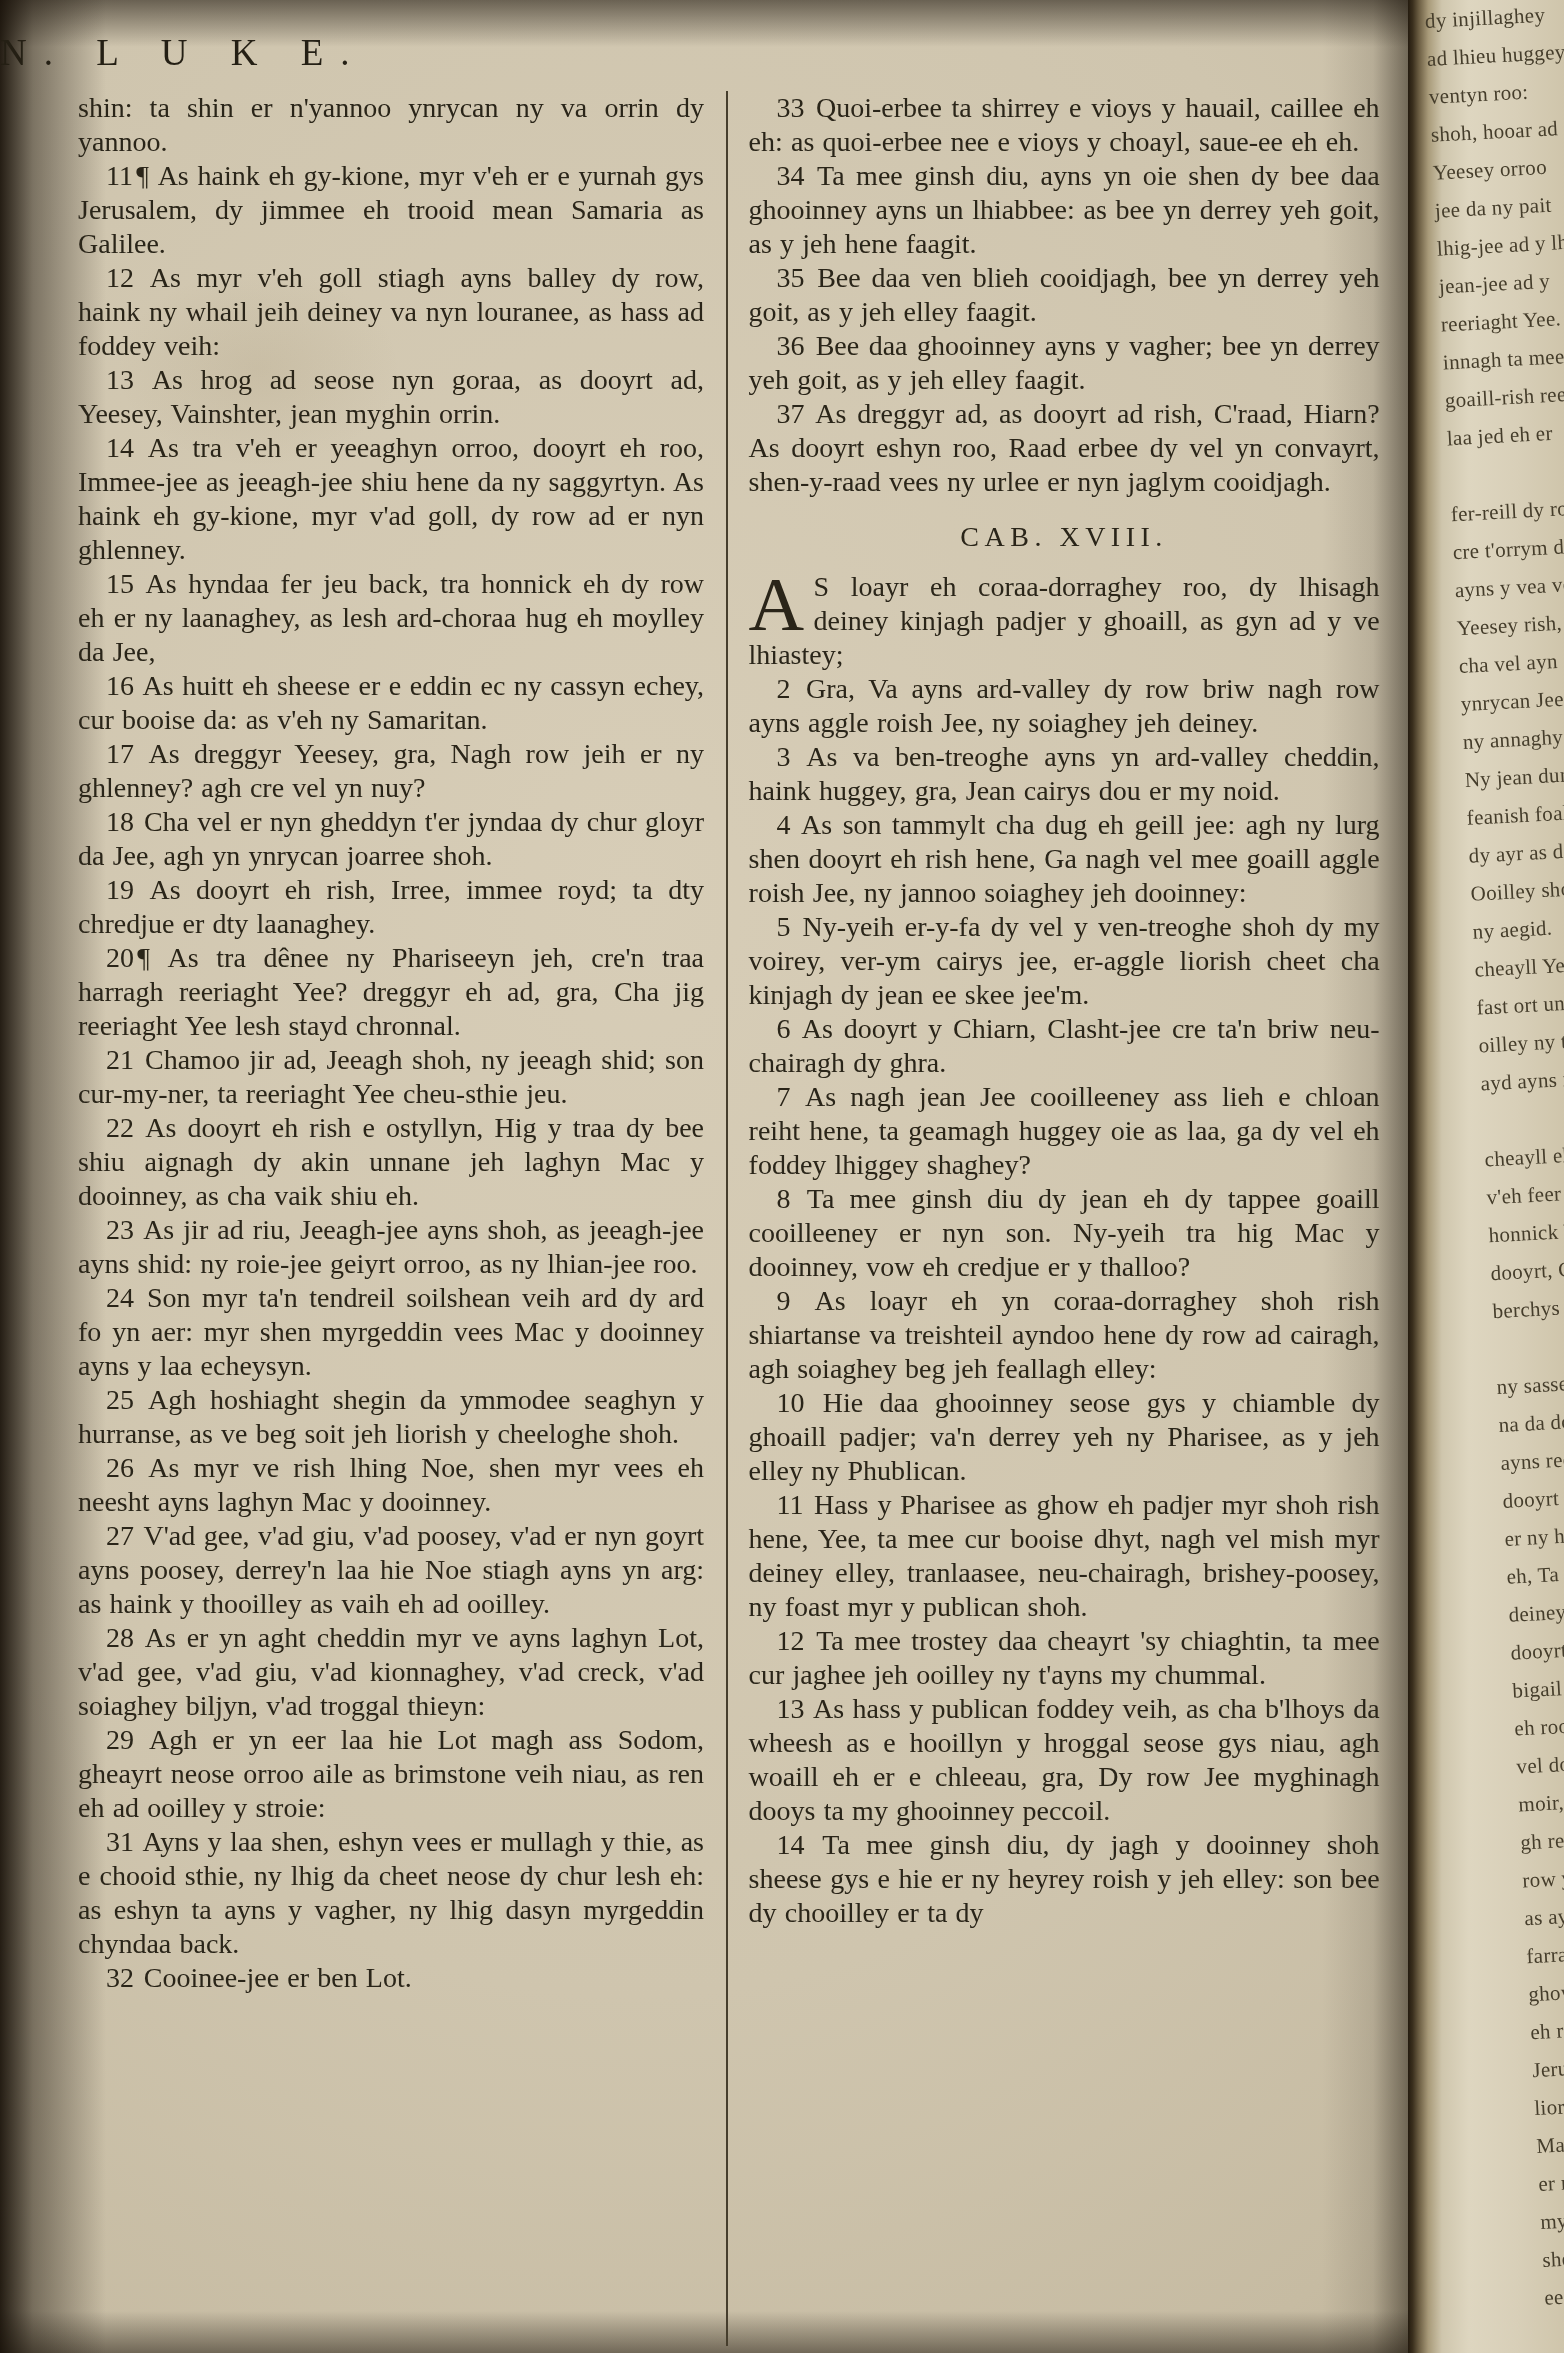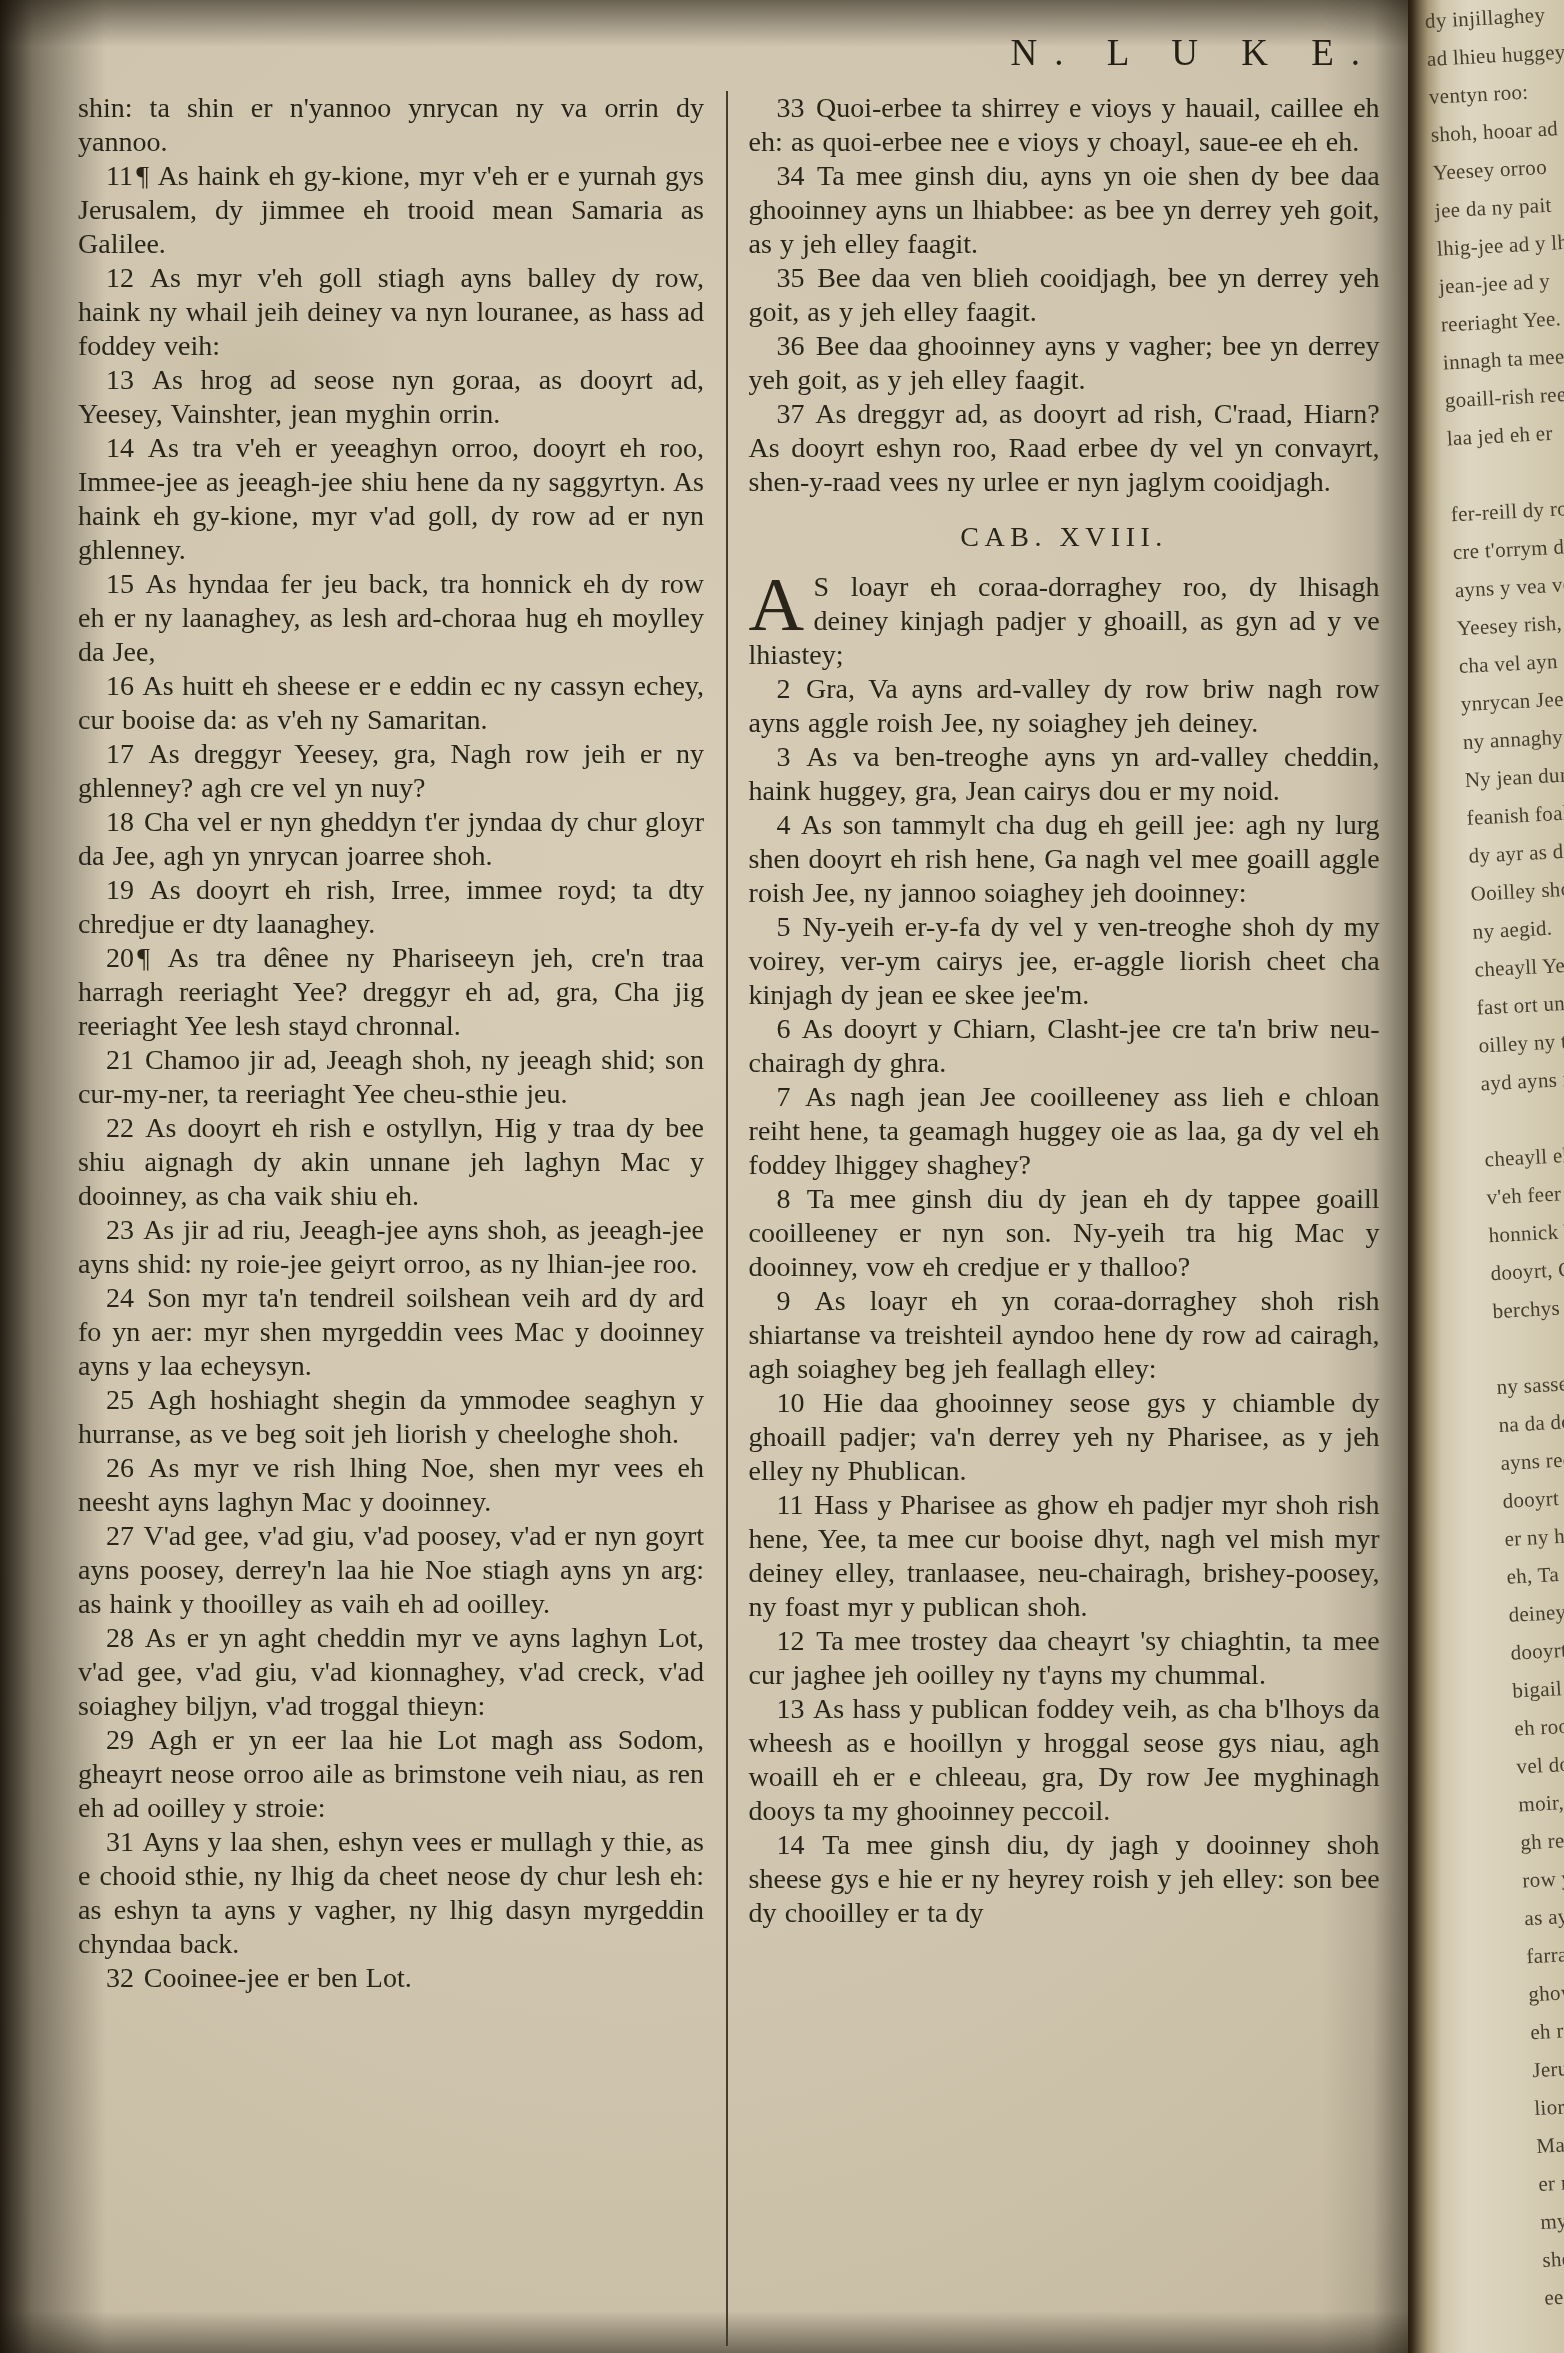--- a/index.html
+++ b/index.html
@@ -16,21 +16,21 @@
     position:absolute;left:0;top:0;width:1408px;height:2354px;
     background:
       radial-gradient(203px 141px at 258px 368px, rgba(120,100,60,.10), rgba(120,100,60,0) 70%),
       linear-gradient(90deg,rgba(22,15,7,.92) 0,rgba(22,15,7,.45) 33px,rgba(22,15,7,0) 106px),
       linear-gradient(180deg,rgba(22,15,7,.55) 0,rgba(22,15,7,0) 47px),
       linear-gradient(0deg,rgba(22,15,7,.5) 0,rgba(22,15,7,0) 43px),
       linear-gradient(270deg,rgba(25,18,8,.5) 0,rgba(25,18,8,.12) 35px,rgba(25,18,8,0) 86px),
       radial-gradient(115% 90% at 45% 38%,#d7cdb7 0%,#cfc5ae 52%,#c6bba2 78%,#b7ab8e 100%);
   }
   .running-head{
-    position:absolute;top:31px;left:0;width:1377px;text-align:right;
+    position:absolute;top:31px;left:0;width:1377px;text-align:left;
     font-size:37px;letter-spacing:17px;color:#241f14;
   }
   .columns{
     position:absolute;top:91px;left:78px;width:1303px;height:2263px;
     display:flex;overflow:hidden;
   }
   .col{color:#2a2519}
   .col-left{width:626px}
   .divider{width:2.3px;background:#463e2d;margin:0 20.3px 7.8px 22px}
   .col-right{width:631px}
@@ -105,21 +105,21 @@
             <p class="verse"><span class="vnum">32</span> <span class="vtext">Cooinee-jee er ben Lot.</span></p>
           </div>
       </div>
 
       <div class="divider"></div>
 
       <div class="col col-right">
         <div class="verses">
 
         <p class="verse"><span class="vnum">33</span> <span class="vtext">Quoi-erbee ta shirrey e vioys y hauail, caillee eh eh: as quoi-erbee nee e vioys y choayl, saue-ee eh eh.</span></p>
-            <p class="verse"><span class="vnum">34</span> <span class="vtext">Ta mee ginsh diu, ayns yn oie shen dy bee daa ghooinney ayns un lhiabbee: as bee yn derrey yeh goit, as y jeh elley faagit.</span></p>
+            <p class="verse"><span class="vnum">34</span> <span class="vtext">Ta mee ginsh diu, ayns yn oie shen dy bee daa ghooinney ayns un lhiabbee: as bee yn derrey yeh goit, as y jeh hene faagit.</span></p>
             <p class="verse"><span class="vnum">35</span> <span class="vtext">Bee daa ven blieh cooidjagh, bee yn derrey yeh goit, as y jeh elley faagit.</span></p>
             <p class="verse"><span class="vnum">36</span> <span class="vtext">Bee daa ghooinney ayns y vagher; bee yn derrey yeh goit, as y jeh elley faagit.</span></p>
             <p class="verse"><span class="vnum">37</span> <span class="vtext">As dreggyr ad, as dooyrt ad rish, C'raad, Hiarn? As dooyrt eshyn roo, Raad erbee dy vel yn convayrt, shen-y-raad vees ny urlee er nyn jaglym cooidjagh.</span></p>
           </div>
 
         <h2 class="chapter">CAB. XVIII.</h2>
 
         <p class="verse v1"><span class="dropcap">A</span><span class="vtext">S loayr eh coraa-dorraghey roo, dy lhisagh deiney kinjagh padjer y ghoaill, as gyn ad y ve lhiastey;</span></p>
 
         <div class="verses">

